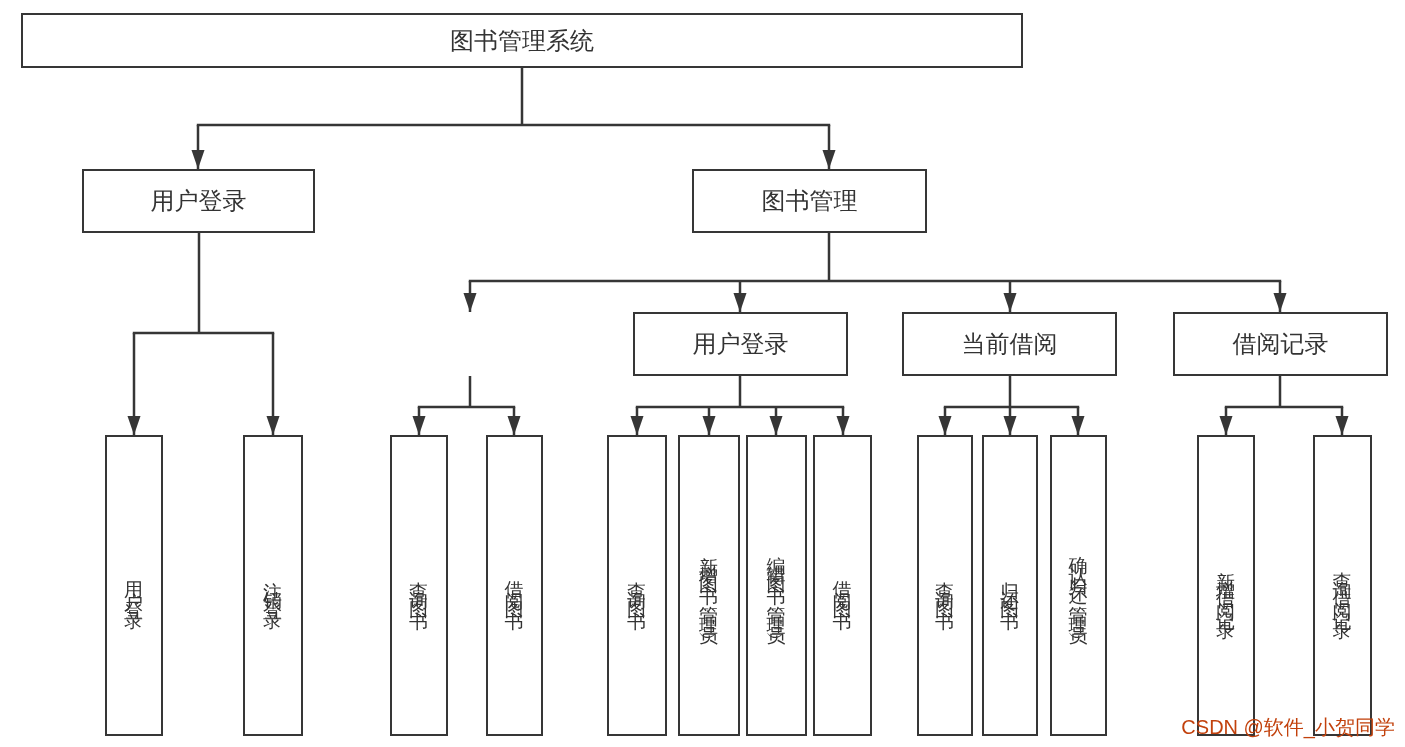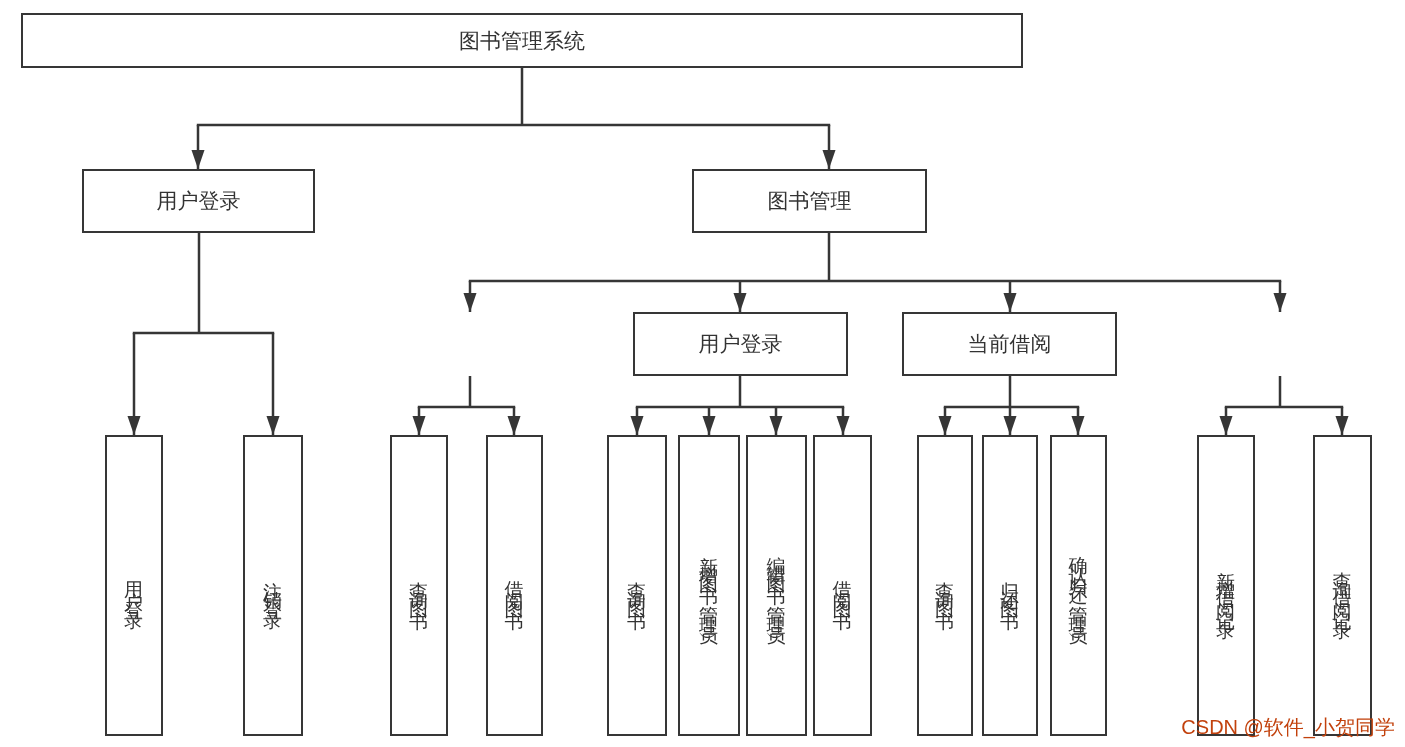--- a/index.html
+++ b/index.html
@@ -19,21 +19,21 @@
   .hbox, .vbox {
     position: absolute;
     box-sizing: border-box;
     background: #ffffff;
     border: 2.5px solid #363636;
     display: flex;
     align-items: center;
     justify-content: center;
     color: #333333;
   }
-  .hbox { font-size: 21px; }
+  .hbox { font-size: 24px; }
   .hlabel { white-space: nowrap; }
   .vbox { font-size: 19px; }
   .vtext {
     writing-mode: vertical-rl;
     text-orientation: mixed;
     letter-spacing: 10px;
     line-height: 1;
     white-space: nowrap;
   }
   
@@ -125,20 +125,23 @@
   <div class="hbox lvl2 n-bookmgmt">
     <span class="hlabel">图书管理</span>
   </div>
 
   <div class="hbox lvl3 n-borrowing">
     <span class="hlabel">用户登录</span>
   </div>
   <div class="hbox lvl3 n-current">
     <span class="hlabel">当前借阅</span>
   </div>
+  <div class="hbox lvl3 n-records">
+    <span class="hlabel">借阅记录</span>
+  </div>
 
   <div class="vbox lvl4 n-login">
     <span class="vtext">用户登录</span>
   </div>
   <div class="vbox lvl4 n-logout">
     <span class="vtext">注销登录</span>
   </div>
   <div class="vbox lvl4 n-nbrquery">
     <span class="vtext">查询图书</span>
   </div>

